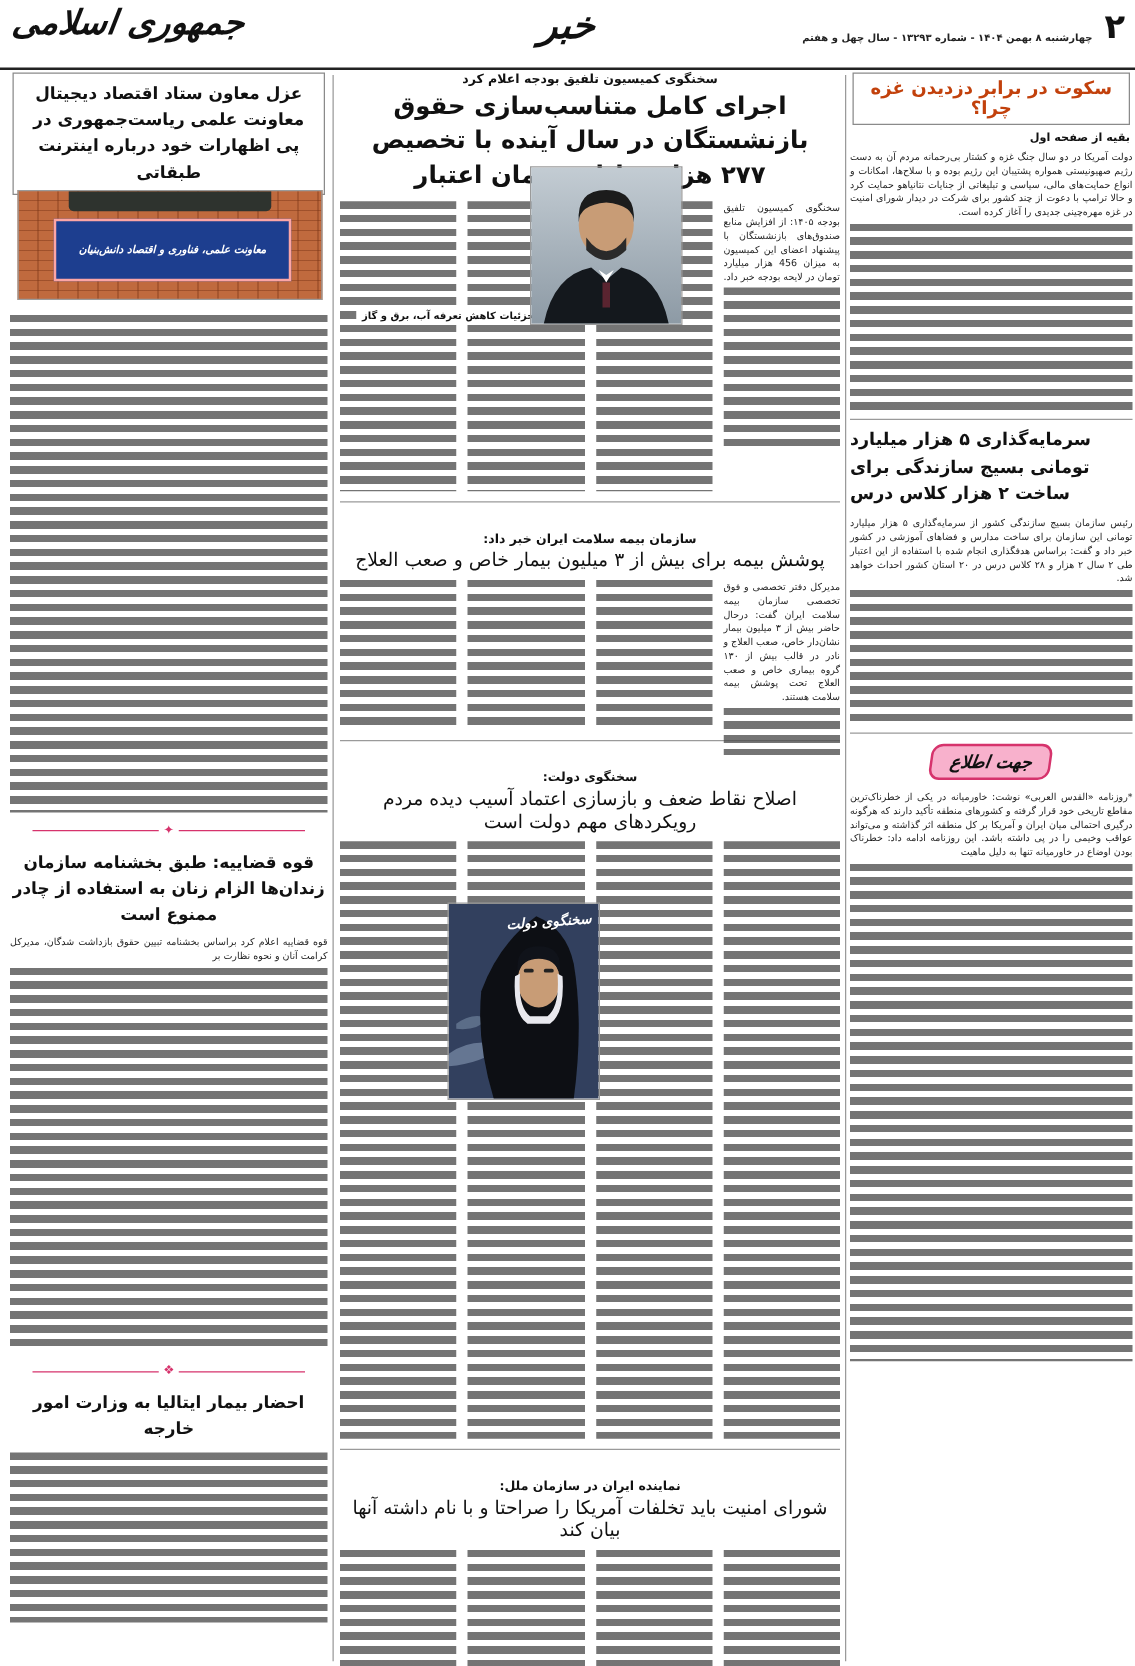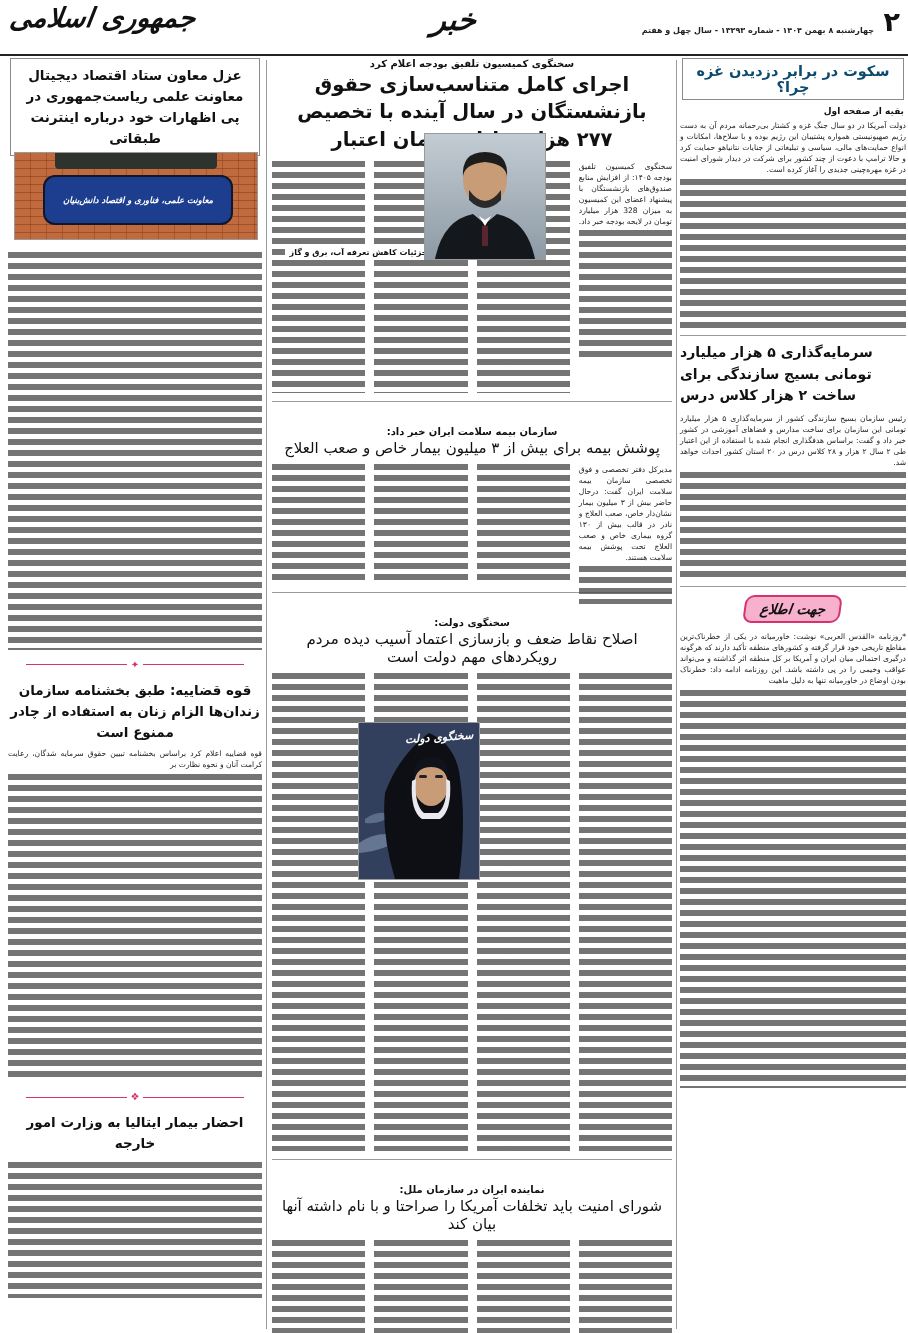--- a/index.html
+++ b/index.html
@@ -20,21 +20,21 @@
   
   .kicker{font-size:10px;font-weight:bold;text-align:center;margin:2px 0;}
   .lead{font-size:7.6px;line-height:11px;text-align:justify;color:#1c1c1c;}
   .fx{background:repeating-linear-gradient(to bottom,#4d4d4d 0,#4d4d4d 6px,transparent 6px,transparent 11px);
       opacity:.78;}
   .cols{display:flex;gap:9px;}
   .col{flex:1 1 0;min-width:0;}
   
   .rightcol{position:absolute;top:58px;left:680px;width:226px;}
   .red-title-box{border:1px solid #8a8a8a;padding:4px 2px;margin:0 2px 6px 2px;}
-  .red-title{color:#0c4a6e;font-size:14.5px;font-weight:bold;text-align:center;}
+  .red-title{color:#c2410c;font-size:14.5px;font-weight:bold;text-align:center;}
   .continued{font-size:9px;font-weight:bold;margin:4px 2px;}
   .mid-headline{font-size:14px;font-weight:bold;text-align:left;line-height:1.55;margin:6px 0;}
   .badge-wrap{display:flex;justify-content:center;margin:8px 0;}
   .badge{background:#f8b1cc;border:2px solid #d6336c;border-radius:9px;padding:4px 14px;
          font-family:"DejaVu Serif",serif;font-style:italic;font-weight:bold;font-size:14px;
          transform:skewX(-8deg);color:#111;}
   
   .middle{position:absolute;top:58px;left:272px;width:400px;}
   .main-kicker{font-size:10px;font-weight:bold;text-align:center;}
   .main-headline{font-size:19.5px;font-weight:bold;text-align:center;line-height:1.4;margin:2px 6px 8px 6px;}
@@ -48,21 +48,21 @@
   .pink-divider{display:flex;align-items:center;gap:4px;margin:10px 18px;}
   .pink-divider .line{flex:1;height:1px;background:#d6336c;}
   .pink-divider .orn{color:#d6336c;font-size:10px;line-height:10px;}
   
   .photo{position:absolute;border:1px solid #9a9a9a;overflow:hidden;}
   .ph-man{left:424px;top:133px;width:120px;height:125px;}
   .ph-woman{left:358px;top:722px;width:120px;height:156px;}
   .ph-bldg{left:14px;top:152px;width:242px;height:86px;background:#c06a3e;}
   .bldg-windows{position:absolute;top:0;left:40px;width:162px;height:16px;background:#2e332e;border-radius:0 0 4px 4px;}
   .bldg-sign{position:absolute;top:22px;left:28px;width:186px;height:46px;background:#1d3e8f;
-             border:2px solid #0f172a;border-radius:12px;display:flex;align-items:center;justify-content:center;}
+             border:2px solid #fca5a5;border-radius:0;display:flex;align-items:center;justify-content:center;}
   .bldg-sign span{color:#fff;font-size:8.5px;font-weight:bold;text-align:center;line-height:1.5;
              font-style:italic;}
   .brick{position:absolute;inset:0;background:
      repeating-linear-gradient(to bottom,transparent 0,transparent 7px,rgba(120,50,20,.45) 7px,rgba(120,50,20,.45) 8px),
      repeating-linear-gradient(to right,transparent 0,transparent 15px,rgba(120,50,20,.35) 15px,rgba(120,50,20,.35) 16px);}
   .woman-caption{position:absolute;top:8px;right:6px;color:#fff;font-family:"DejaVu Serif",serif;
              font-style:italic;font-weight:bold;font-size:11px;transform:rotate(-4deg);}
 </style>
 </head>
 <body>
@@ -99,21 +99,21 @@
     <div class="fx" style="height:398px;margin-top:4px;"></div>
   </div>
 
   <div class="middle">
 
     <div style="position:relative;">
       <div class="main-kicker">سخنگوی کمیسیون تلفیق بودجه اعلام کرد</div>
       <div class="main-headline">اجرای کامل متناسب‌سازی حقوق بازنشستگان در سال آینده با تخصیص ۲۷۷ هزار میلیارد تومان اعتبار</div>
       <div class="cols" style="height:232px;">
         <div class="col">
-          <div class="lead">سخنگوی کمیسیون تلفیق بودجه ۱۴۰۵: از افزایش منابع صندوق‌های بازنشستگان با پیشنهاد اعضای این کمیسیون به میزان 328 هزار میلیارد تومان در لایحه بودجه خبر داد.</div>
+          <div class="lead">سخنگوی کمیسیون تلفیق بودجه ۱۴۰۵: از افزایش منابع صندوق‌های بازنشستگان با پیشنهاد اعضای این کمیسیون به میزان 456 هزار میلیارد تومان در لایحه بودجه خبر داد.</div>
           <div class="fx" style="height:130px;margin-top:3px;"></div>
         </div>
         <div class="col">
             <div class="fx" style="height:100%;"></div>
           </div>
         <div class="col">
             <div class="fx" style="height:100%;"></div>
           </div>
         <div class="col">
             <div class="fx" style="height:100%;"></div>
@@ -188,21 +188,21 @@
     <div style="height:92px;"></div>
     <div class="fx" style="height:398px;margin-top:4px;"></div>
 
     <div class="pink-divider">
       <div class="line"></div>
         <div class="orn">✦</div>
         <div class="line"></div>
     </div>
 
     <div class="left-headline">قوه قضاییه: طبق بخشنامه سازمان زندان‌ها الزام زنان به استفاده از چادر ممنوع است</div>
-    <div class="lead" style="margin-top:6px;">قوه قضاییه اعلام کرد براساس بخشنامه تبیین حقوق سرمایه شدگان، رعایت کرامت آنان و نحوه نظارت بر</div>
+    <div class="lead" style="margin-top:6px;">قوه قضاییه اعلام کرد براساس بخشنامه تبیین حقوق بازداشت شدگان، مدیرکل کرامت آنان و نحوه نظارت بر</div>
     <div class="fx" style="height:308px;margin-top:4px;"></div>
 
     <div class="pink-divider">
       <div class="line"></div>
         <div class="orn">❖</div>
         <div class="line"></div>
     </div>
 
     <div class="left-headline">احضار بیمار ایتالیا به وزارت امور خارجه</div>
     <div class="fx" style="height:136px;margin-top:8px;"></div>

